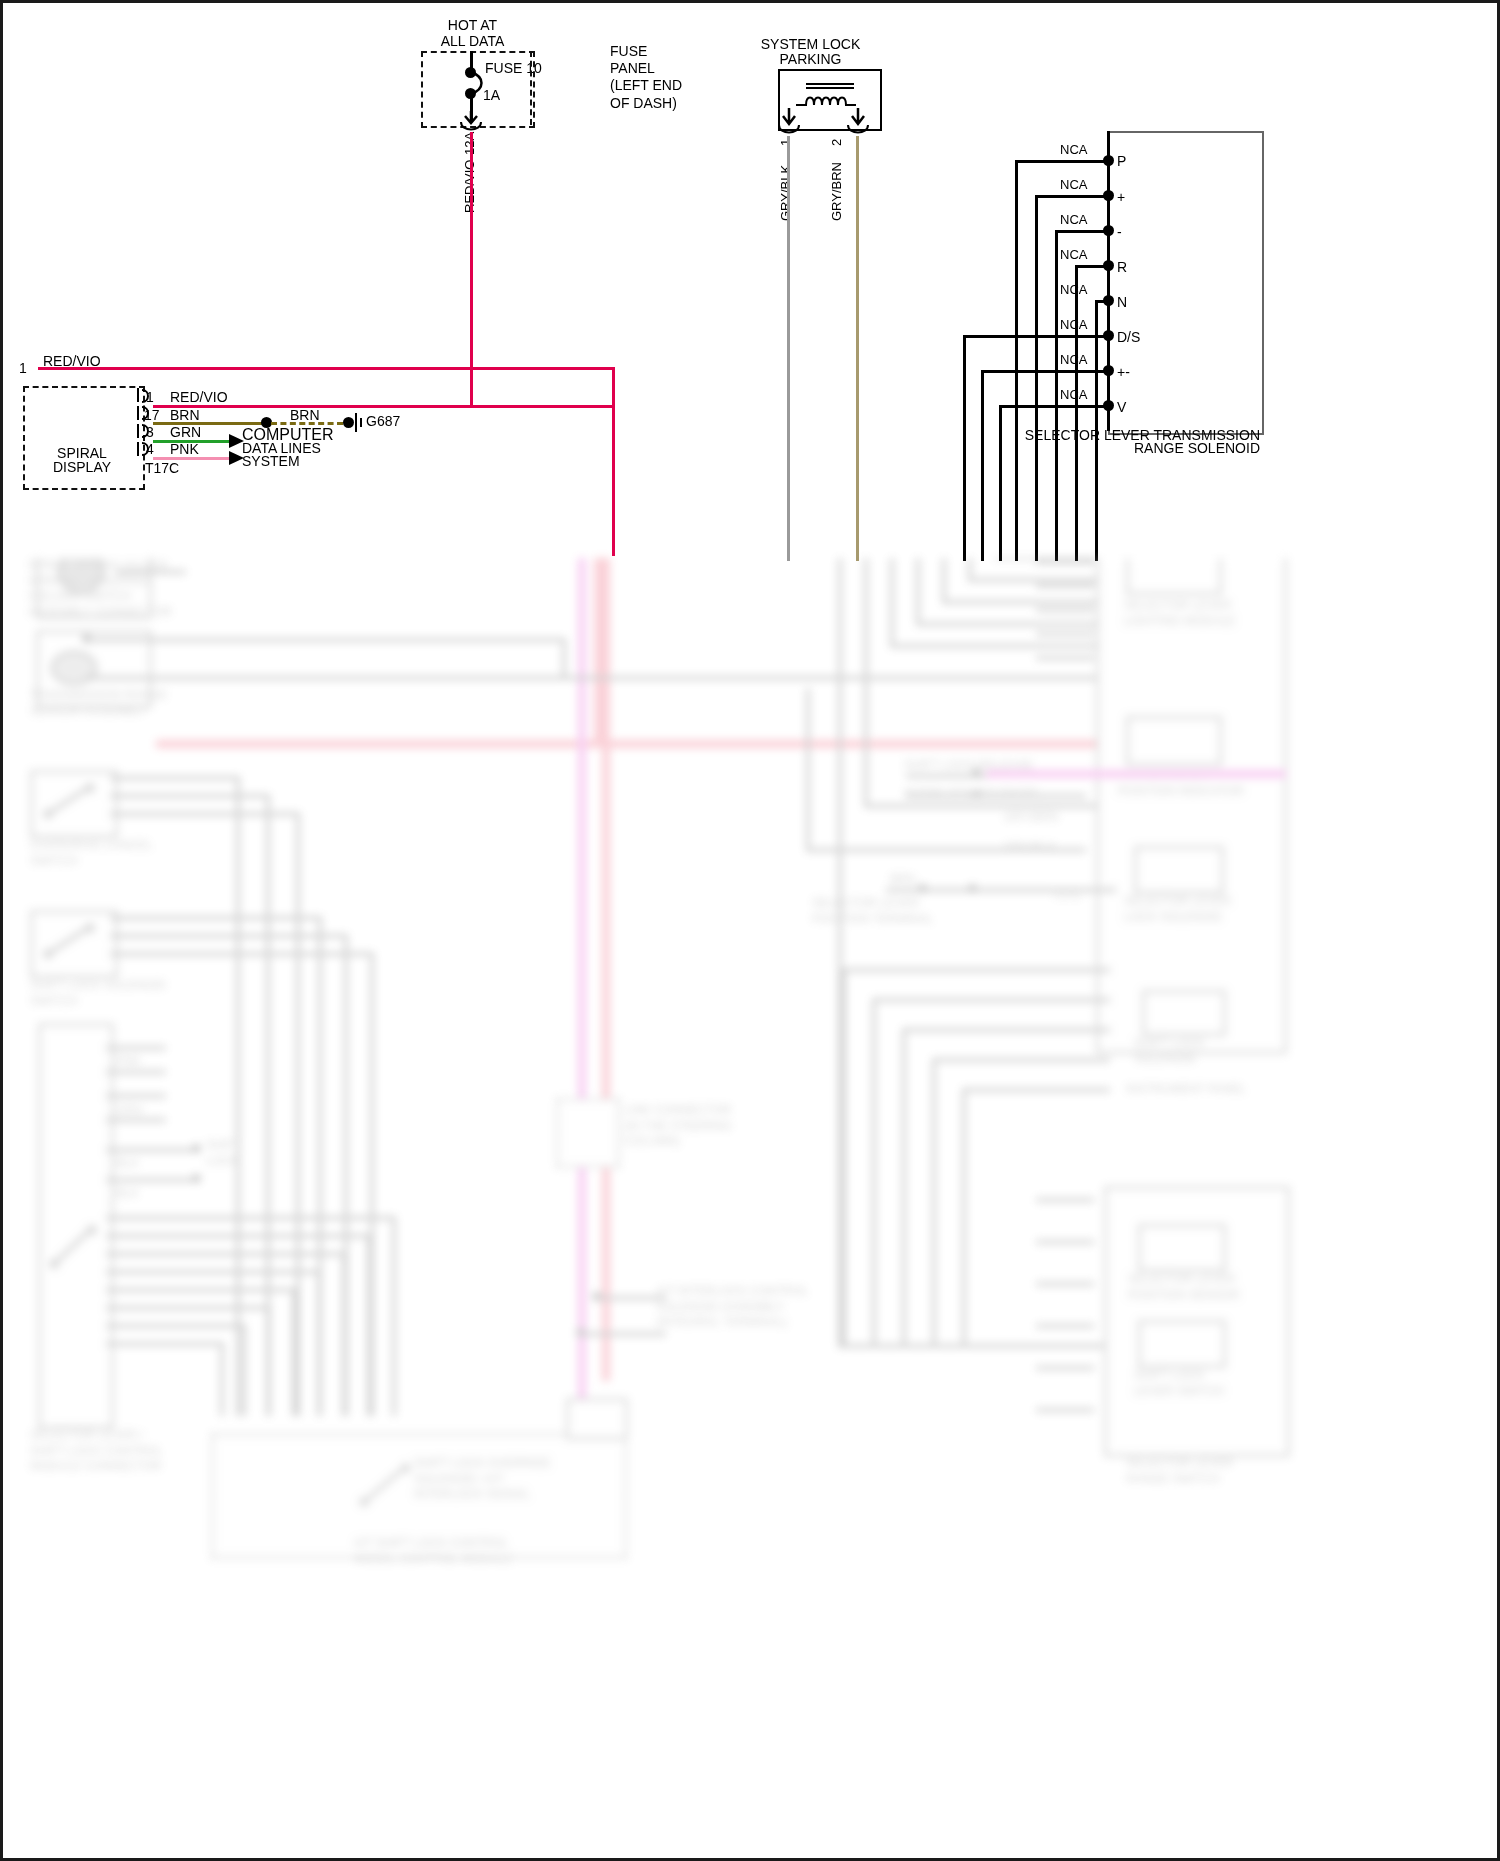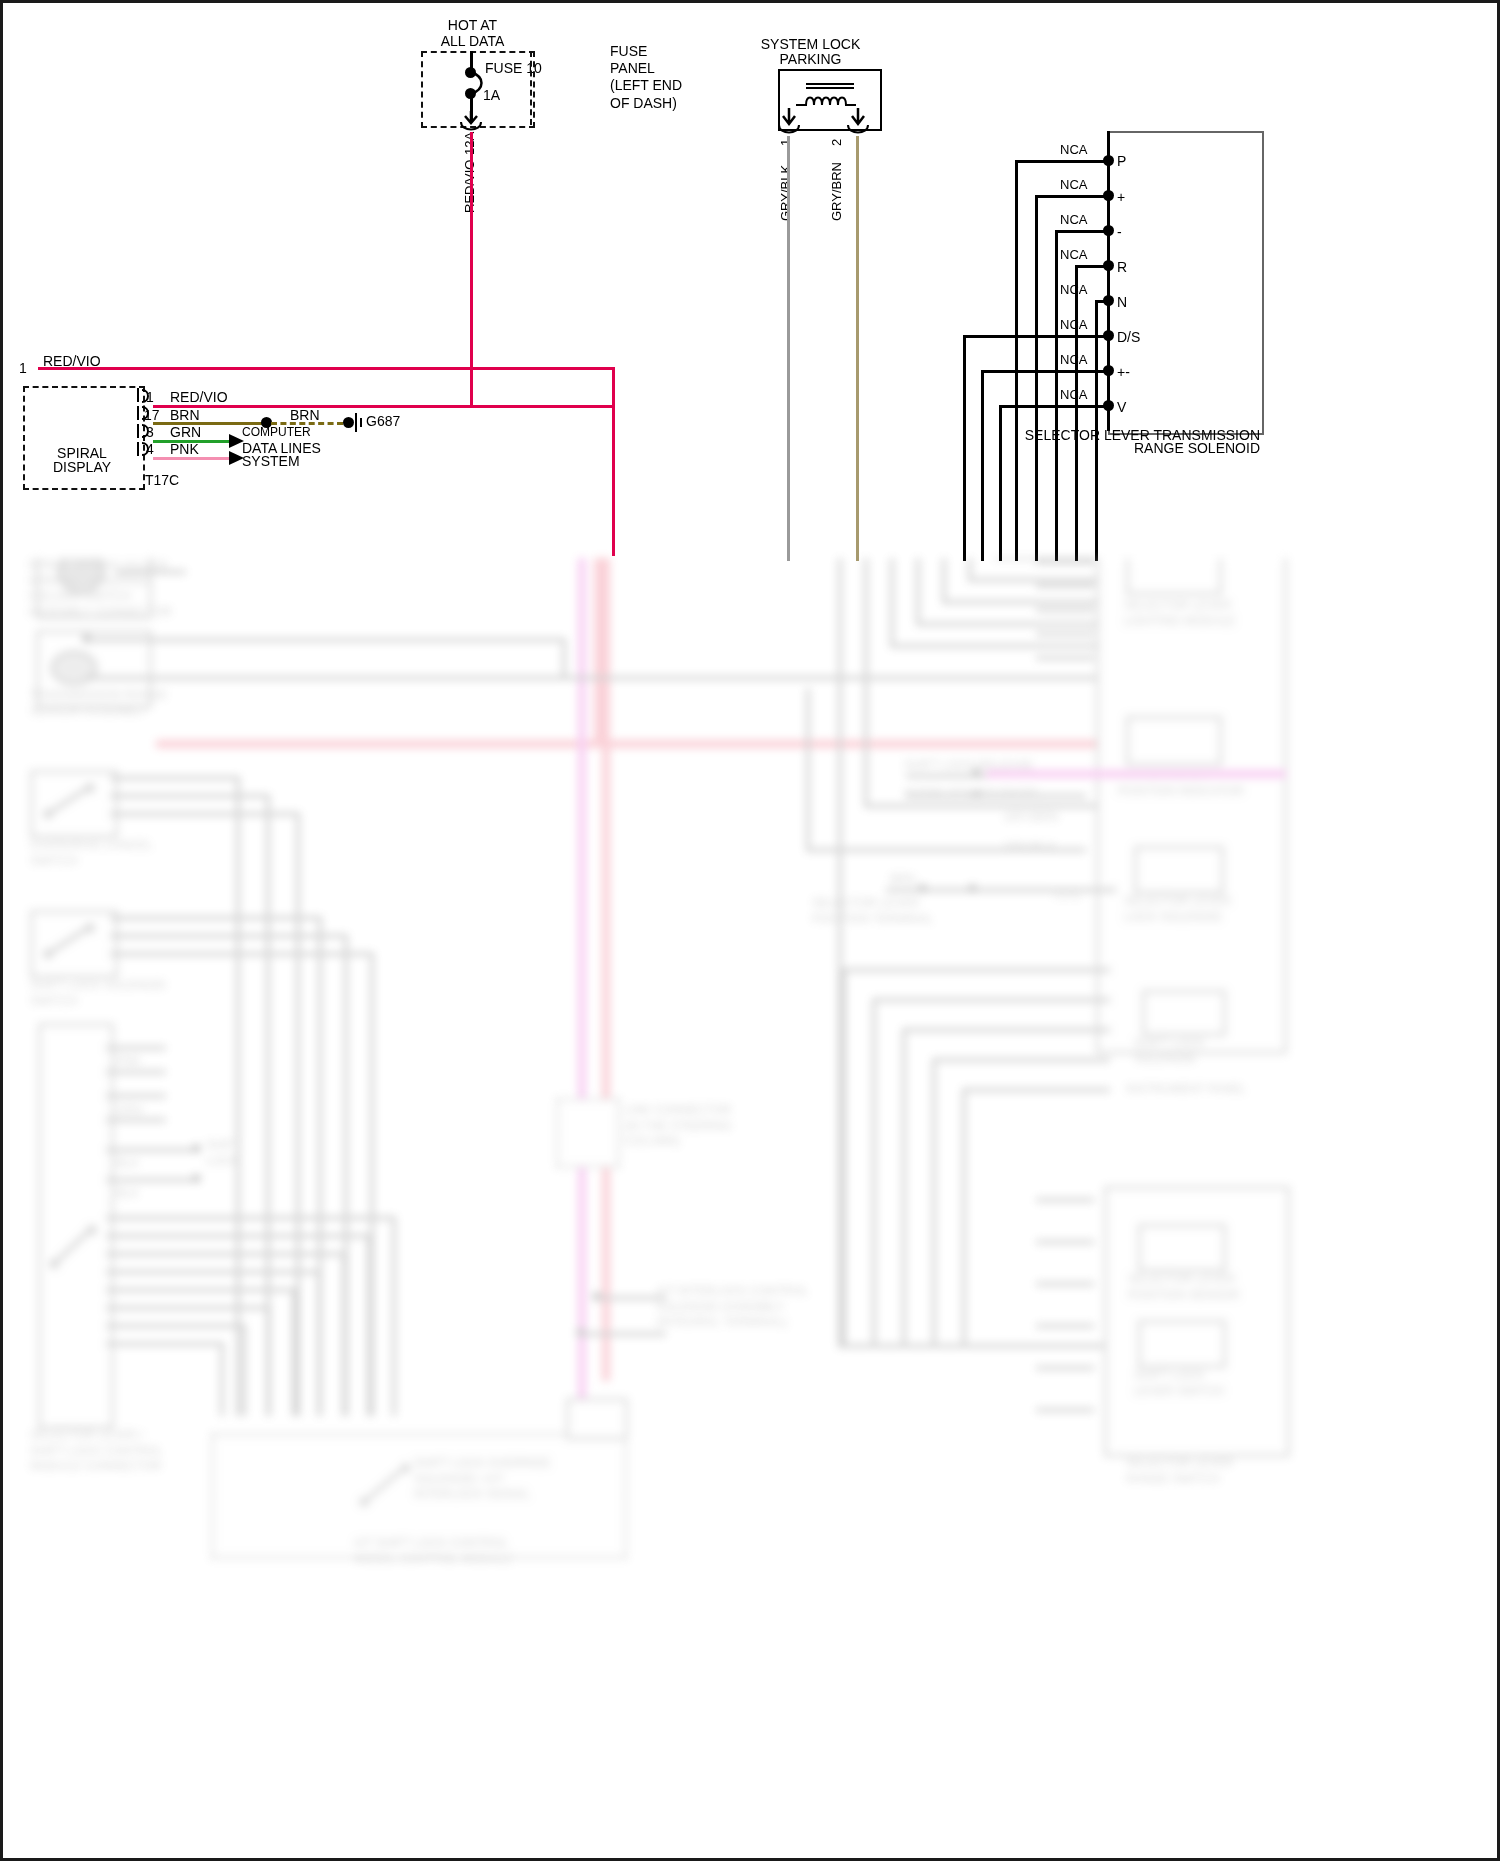--- a/index.html
+++ b/index.html
@@ -86,21 +86,21 @@
   <div class="wire vw red" style="left:609px;top:365px;height:188px;"></div>
 
   <div class="wire hw red" style="left:35px;top:364px;width:577px;"></div>
 
   <div class="lbl" style="left:16px;top:357px;font-size:14px;">1</div>
   <div class="lbl" style="left:40px;top:350px;font-size:14px;">RED/VIO</div>
 
   <div class="dashbox" style="left:20px;top:383px;width:118px;height:100px;"></div>
   <div class="lbl c" style="left:20px;top:442px;width:118px;font-size:14px;">SPIRAL</div>
   <div class="lbl c" style="left:20px;top:456px;width:118px;font-size:14px;">DISPLAY</div>
-  <div class="lbl" style="left:142px;top:457px;font-size:14px;margin-top:12px;">T17C</div>
+  <div class="lbl" style="left:142px;top:457px;font-size:14px;">T17C</div>
 
   <svg style="left:132px;top:383px;width:18px;height:100px;">
     <g stroke="#000" stroke-width="2" fill="none">
       <line x1="3" y1="2" x2="3" y2="16"></line>
       <line x1="3" y1="20" x2="3" y2="34"></line>
       <line x1="3" y1="38" x2="3" y2="52"></line>
       <line x1="3" y1="56" x2="3" y2="70"></line>
       <path d="M7,4  C15,4  15,16 7,16"></path>
       <path d="M7,21 C15,21 15,33 7,33"></path>
       <path d="M7,39 C15,39 15,51 7,51"></path>
@@ -135,21 +135,21 @@
     <path d="M0,1 L15,8 L0,15 Z" fill="#000"></path>
   </svg>
 
   <div class="lbl" style="left:143px;top:438px;font-size:14px;">4</div>
   <div class="lbl" style="left:167px;top:438px;font-size:14px;">PNK</div>
   <div class="wire hw pnk" style="left:150px;top:454px;width:78px;"></div>
   <svg style="left:226px;top:447px;width:18px;height:16px;">
     <path d="M0,1 L15,8 L0,15 Z" fill="#000"></path>
   </svg>
 
-  <div class="lbl" style="left:239px;top:423px;font-size:12px;">COMPUTER</div>
+  <div class="lbl" style="left:239px;top:423px;font-size:16px;">COMPUTER</div>
   <div class="lbl" style="left:239px;top:437px;font-size:14px;">DATA LINES</div>
   <div class="lbl" style="left:239px;top:450px;font-size:14px;">SYSTEM</div>
 
   <div class="lbl c" style="left:720px;top:33px;width:175px;font-size:14px;">SYSTEM LOCK</div>
   <div class="lbl c" style="left:720px;top:48px;width:175px;font-size:14px;">PARKING</div>
 
   <div class="box" style="left:775px;top:66px;width:100px;height:58px;border-color:#000;"></div>
   <svg style="left:781px;top:72px;width:92px;height:50px;">
     <g stroke="#000" stroke-width="2" fill="none">
       <line x1="22" y1="9" x2="70" y2="9"></line>

